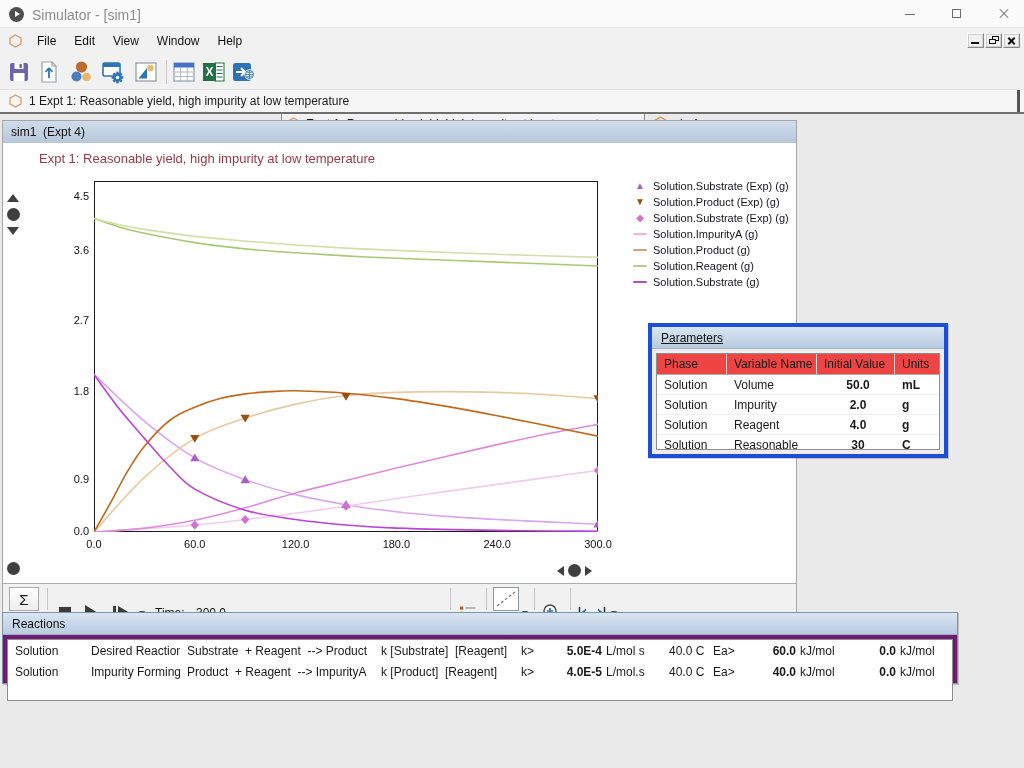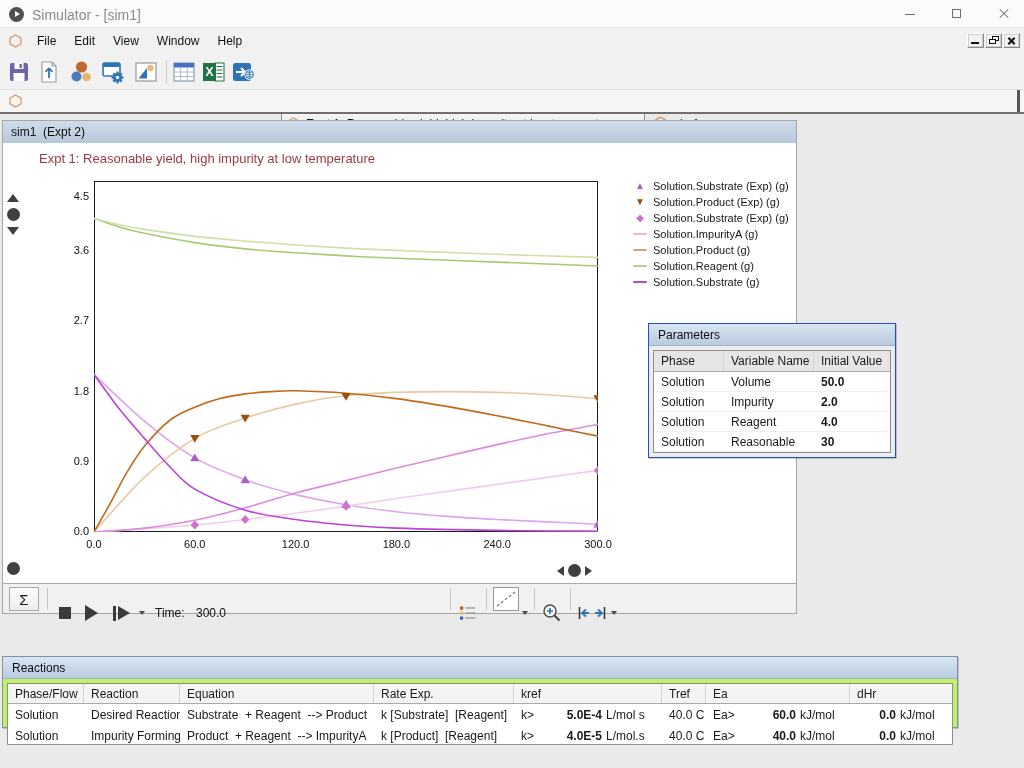--- a/index.html
+++ b/index.html
@@ -78,33 +78,33 @@
   .sum-btn { left:6px; width:30px; height:24px; top:3px; border:1px solid #A9A9A9; background:linear-gradient(#FEFEFE,#EDEDED); justify-content:center; font-size:15px; }
   .cwt-sep { position:absolute; top:4px; width:1px; height:22px; background:#C6C6C6; }
   .stop-sq { width:12px; height:12px; background:#3A3A3A; }
   .play-tri { width:0; height:0; border-top:8px solid transparent; border-bottom:8px solid transparent; border-left:13px solid #3A3A3A; }
   .step-bar { width:3px; height:15px; background:#3A3A3A; margin-right:2px; }
   .step-tri { width:0; height:0; border-top:7.5px solid transparent; border-bottom:7.5px solid transparent; border-left:12px solid #3A3A3A; }
   .time-label { font-size:12px; color:#111; }
   .line-btn { left:490px; top:3px; width:26px; height:24px; border:1px solid #9098A0; background:#fff; justify-content:center; }
 
   
-  .params-panel { position:absolute; left:648px; top:323px; width:248px; height:135px; background:#EDEDED; border:1px solid #1d4ed8; z-index:20; box-shadow:1px 1px 0 rgba(0,0,0,0.18); }
+  .params-panel { position:absolute; left:648px; top:323px; width:300px; height:135px; background:#EDEDED; border:4px solid #1d4ed8; z-index:20; box-shadow:1px 1px 0 rgba(0,0,0,0.18);text-decoration:underline; }
   .panel-header { height:22px; background:linear-gradient(#D9E5F2,#B8CBDF); font-size:12px; line-height:22px; padding-left:9px; color:#101010; border-bottom:1px solid #9FB2C6; }
   .params-table { position:absolute; left:4px; top:26px; right:4px; bottom:4px; background:#fff; border:1px solid #8E8E8E; overflow:hidden; }
   .pt-row { display:grid; grid-template-columns:70px 90px 78px 56px; height:20px; align-items:center; }
-  .pt-head { background:#e5e5e5; border-bottom:1px solid #ABABAB; height:21px; }
+  .pt-head { background:#ef4444; border-bottom:1px solid #ABABAB; height:21px; }
   .pt-head > div { border-right:1px solid #D4D4D4; height:100%; display:flex; align-items:center; padding-left:7px; }
   .pt-row > div { padding-left:7px; font-size:12px; }
   .pt-body .pt-row { border-bottom:1px solid #F0F0F0; }
-  .cell-value { text-align:left; padding-right:3px !important; font-weight:bold; }
+  .cell-value { text-align:center; padding-right:3px !important; font-weight:bold; }
   .cell-units { font-weight:bold; }
 
   
-  .reactions-panel { position:absolute; left:2px; top:656px; width:956px; height:72px; background:#bef264; border:1px solid #7E93A8; z-index:10; box-shadow:1px 1px 0 rgba(0,0,0,0.18); }
+  .reactions-panel { position:absolute; left:2px; top:612px; width:956px; height:72px; background:#701a75; border:1px solid #7E93A8; z-index:10; box-shadow:1px 1px 0 rgba(0,0,0,0.18); }
   .rx-table { position:absolute; left:4px; top:26px; width:946px; height:62px; background:#fff; border:1px solid #8E8E8E; overflow:hidden; }
   .rx-row { display:grid; grid-template-columns:76px 96px 194px 140px 148px 44px 144px 100px; height:21px; align-items:center; font-size:12px; }
   .rx-head { background:#F4F4F4; border-bottom:1px solid #ABABAB; height:20px; }
   .rx-head > div { border-right:1px solid #D4D4D4; height:100%; display:flex; align-items:center; padding-left:7px; }
   .rx-row > div { padding-left:7px; white-space:pre; overflow:hidden; }
   .rx-kref { display:grid; grid-template-columns:22px 1fr 56px; padding-left:7px; }
   .rx-kref > span:nth-child(2) { text-align:right; font-weight:bold; padding-right:4px; }
   .rx-tref { text-align:right; padding-right:2px !important; }
   .rx-ea { display:grid; grid-template-columns:28px 1fr 50px; padding-left:7px; }
   .rx-ea > span:nth-child(2) { text-align:right; font-weight:bold; padding-right:4px; }
@@ -237,26 +237,27 @@
         </svg>
       <span>sim1</span>
       <span class="caret-down"></span>
     </div>
   </div>
 
   <div class="tabrow">
     <svg class="hex" width="13" height="14" viewBox="0 0 13 14">
         <polygon points="6.5,1 12,4.2 12,9.8 6.5,13 1,9.8 1,4.2" fill="none" stroke="#DB9A6B" stroke-width="1.3"></polygon>
       </svg>
+    <span>1 Expt 1: Reasonable yield, high impurity at low temperature</span>
   </div>
   <div class="tabrow-border"></div>
   <div class="tab-scroll-handle"></div>
 
   <div class="chart-window">
-    <div class="cw-header">sim1  (Expt 2)</div>
+    <div class="cw-header">sim1  (Expt 4)</div>
     <div class="plot-title">Expt 1: Reasonable yield, high impurity at low temperature</div>
 
     <div class="pan-vertical">
       <span class="tri-up"></span>
       <span class="pan-dot"></span>
       <span class="tri-down"></span>
     </div>
 
     <svg id="plot-svg" viewBox="0 0 504 351">
         <rect x="0.5" y="0.5" width="503" height="350" fill="#ffffff" stroke="#1b1b1b"></rect>
@@ -276,21 +277,21 @@
         <path d="M151.2 241.52 L155.79999999999998 233.72 L146.6 233.72 Z" fill="#96500F"></path>
         <path d="M252 219.68 L256.6 211.88 L247.4 211.88 Z" fill="#96500F"></path>
         <path d="M504 222.02 L508.6 214.22 L499.4 214.22 Z" fill="#96500F"></path>
         <path d="M100.80000000000001 339.38 L105.00000000000001 343.98 L100.80000000000001 348.58000000000004 L96.60000000000001 343.98 Z" fill="#CF72CF"></path>
         <path d="M151.2 333.91999999999996 L155.39999999999998 338.52 L151.2 343.12 L147 338.52 Z" fill="#CF72CF"></path>
         <path d="M252 320.65999999999997 L256.2 325.26 L252 329.86 L247.8 325.26 Z" fill="#CF72CF"></path>
         <path d="M504 284.78 L508.2 289.38 L504 293.98 L499.8 289.38 Z" fill="#CF72CF"></path>
       </svg>
     <div id="yticks">
         <span class="ytick" style="top: 404px;">0.0</span>
-        <span class="ytick" style="top: 334px;">0.9</span>
+        <span class="ytick" style="top: 352px;">0.9</span>
         <span class="ytick" style="top: 263.6px;">1.8</span>
         <span class="ytick" style="top: 193.4px;">2.7</span>
         <span class="ytick" style="top: 123.2px;">3.6</span>
         <span class="ytick" style="top: 53px; margin-top: 16px;">4.5</span>
       </div>
     <div id="xticks">
         <span class="xtick" style="left: 69px;">0.0</span>
         <span class="xtick" style="left: 169.8px;">60.0</span>
         <span class="xtick" style="left: 270.6px;">120.0</span>
         <span class="xtick" style="left: 371.4px;">180.0</span>
@@ -444,30 +445,20 @@
           <div class="cell-value">30</div>
           <div class="cell-units">C</div>
         </div>
       </div>
     </div>
   </div>
 
   <div class="reactions-panel">
     <div class="panel-header">Reactions</div>
     <div class="rx-table">
-      <div class="rx-row rx-head">
-        <div>Phase/Flow</div>
-        <div>Reaction</div>
-        <div>Equation</div>
-        <div>Rate Exp.</div>
-        <div>kref</div>
-        <div>Tref</div>
-        <div>Ea</div>
-        <div style="border-right:none;">dHr</div>
-      </div>
       <div class="rx-row">
         <div>Solution</div>
         <div>Desired Reaction</div>
         <div>Substrate  + Reagent  --&gt; Product</div>
         <div>k [Substrate]  [Reagent]</div>
         <div class="rx-kref"><span>k&gt;</span><span>5.0E-4</span><span>L/mol s</span></div>
         <div class="rx-tref">40.0 C</div>
         <div class="rx-ea"><span>Ea&gt;</span><span>60.0</span><span>kJ/mol</span></div>
         <div class="rx-dhr"><span>0.0</span><span>kJ/mol</span></div>
       </div>

